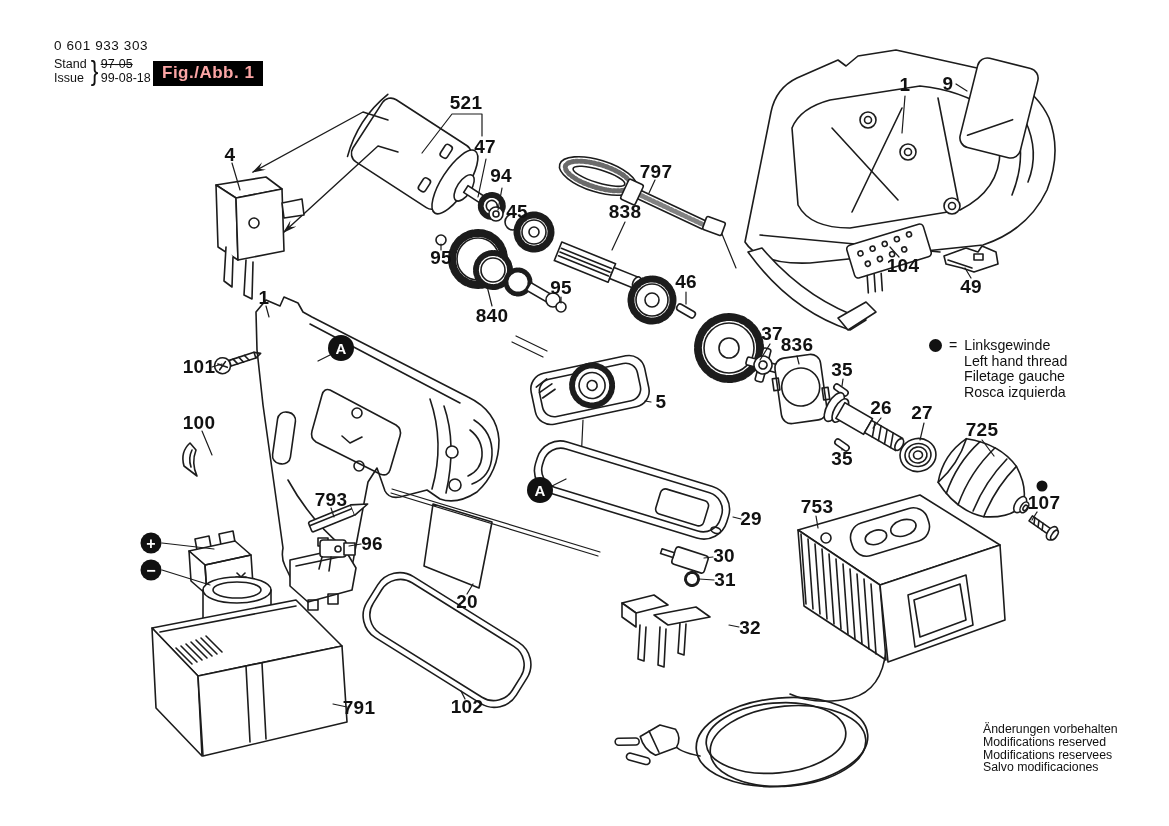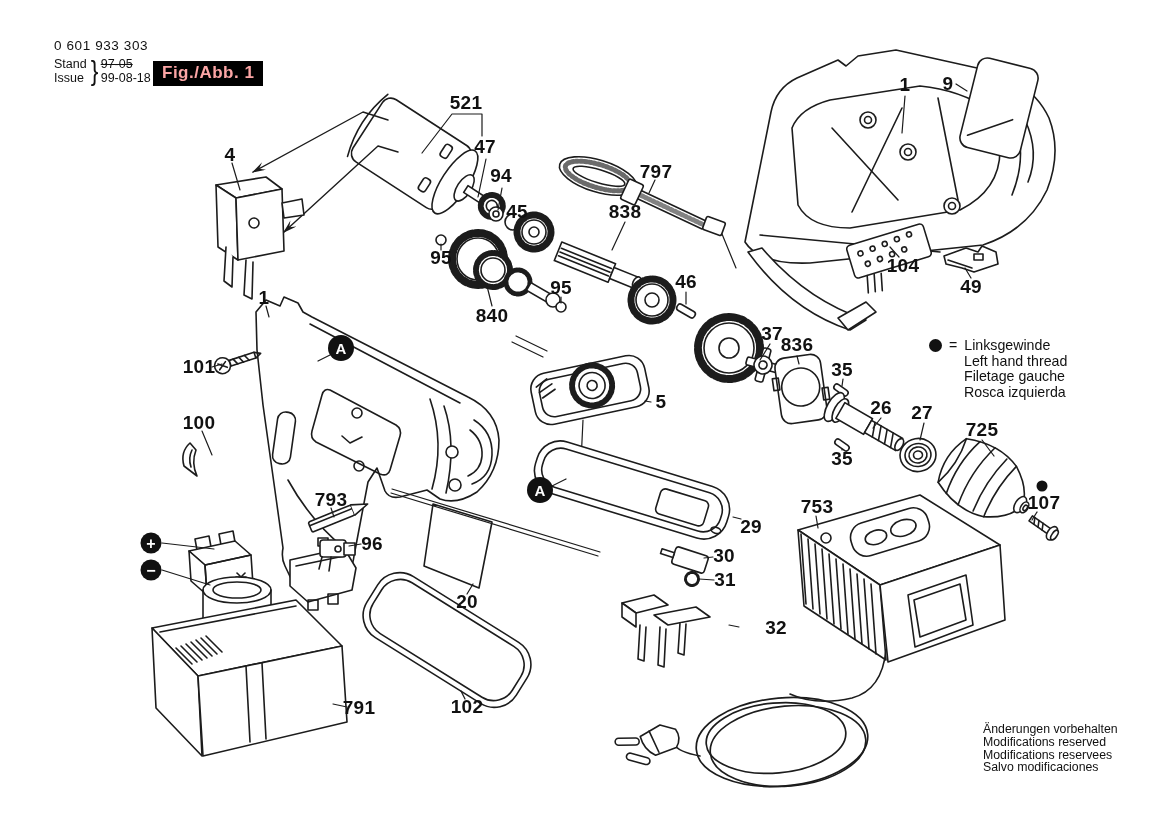--- a/index.html
+++ b/index.html
@@ -524,23 +524,23 @@
     <div class="callout" style="left: 971px; top: 287px; text-align: right;">49</div>
     <div class="callout" style="left: 264px; top: 298px;">1</div>
     <div class="callout" style="left: 199px; top: 367px;">101</div>
     <div class="callout" style="left: 199px; top: 423px;">100</div>
     <div class="callout" style="left: 331px; top: 500px;">793</div>
     <div class="callout" style="left: 372px; top: 544px;">96</div>
     <div class="callout" style="left: 467px; top: 602px;">20</div>
     <div class="callout" style="left: 359px; top: 708px;">791</div>
     <div class="callout" style="left: 467px; top: 707px;">102</div>
     <div class="callout" style="left: 661px; top: 402px;">5</div>
-    <div class="callout" style="left: 751px; top: 519px; margin-top: 8px;">29</div>
+    <div class="callout" style="left: 751px; top: 519px;">29</div>
     <div class="callout" style="left: 724px; top: 556px;">30</div>
     <div class="callout" style="left: 725px; top: 580px;">31</div>
-    <div class="callout" style="left: 776px; top: 628px;">32</div>
+    <div class="callout" style="left: 750px; top: 628px;">32</div>
     <div class="callout" style="left: 817px; top: 507px;">753</div>
     <div class="marker section" style="left: 341px; top: 348px;">A</div>
     <div class="marker section" style="left: 540px; top: 490px;">A</div>
     <div class="marker polarity" style="left: 151px; top: 543px;">+</div>
     <div class="marker polarity" style="left: 151px; top: 570px;">−</div>
     <div class="marker dot" style="left: 1042px; top: 486px;"></div>
   </div>
 
 </body></html>

